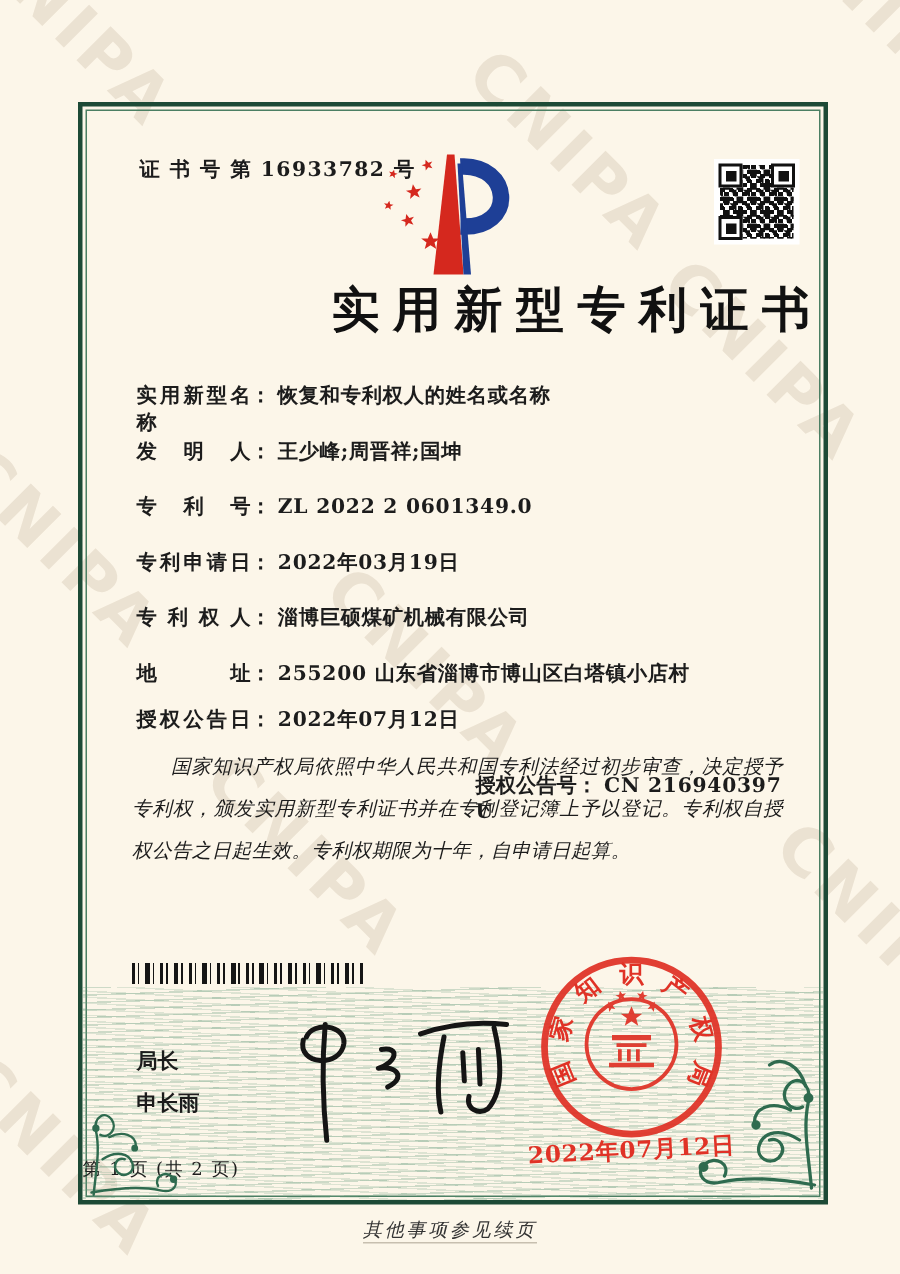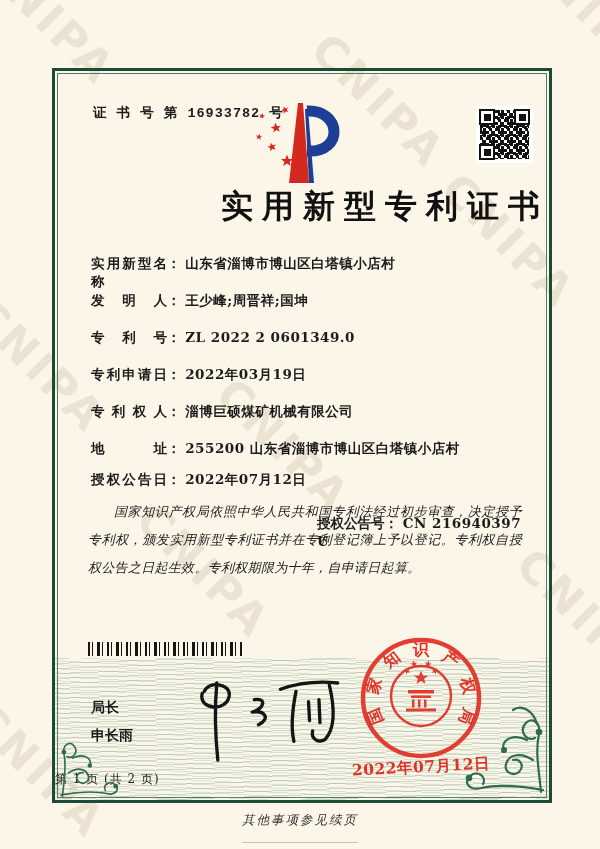--- a/index.html
+++ b/index.html
@@ -24,21 +24,21 @@
   }
   .frame::before{
     content:"";position:absolute;inset:2px;border:1px solid #4b7f63;pointer-events:none;
   }
   .band{
     position:absolute;left:0;right:0;bottom:0;height:142px;
     background:
       repeating-linear-gradient(178deg, rgba(96,152,120,.30) 0 1px, rgba(0,0,0,0) 1px 5px),
       repeating-linear-gradient(183deg, rgba(96,152,120,.20) 0 1px, rgba(0,0,0,0) 1px 4px);
   }
-  .cert-no{position:absolute;left:38px;top:33px;font-size:13.5px;font-weight:bold;letter-spacing:1px;font-family:Liberation Mono, monospace;}
+  .cert-no{position:absolute;left:38px;top:33px;font-size:13.5px;font-weight:bold;letter-spacing:1px;}
   .logo{position:absolute;left:190px;top:28px;width:118px;height:88px;}
   .qr{
     position:absolute;left:421px;top:35px;width:57px;height:57px;background:#fff;
   }
   .qr-pattern{
     position:absolute;inset:4px;
     background:
       conic-gradient(#111 25%, rgba(0,0,0,0) 0 50%, #111 0 75%, rgba(0,0,0,0) 0) 0 0/6px 6px,
       conic-gradient(rgba(0,0,0,0) 25%, #111 0 40%, rgba(0,0,0,0) 0 75%, #111 0) 2px 3px/9px 9px;
   }
@@ -81,21 +81,21 @@
     transform:rotate(-3deg);
   }
   .page-num{position:absolute;left:0;right:0;top:700px;font-size:12px;letter-spacing:1px;}
   .orn{position:absolute;z-index:3;}
   .orn-bl{left:2px;bottom:2px;width:76px;height:74px;}
   .orn-br{right:2px;bottom:2px;width:100px;height:108px;transform:scaleX(-1);}
   .footer-note{
     position:absolute;left:0;right:0;top:812px;text-align:center;font-size:12.5px;
     font-style:italic;letter-spacing:2px;color:#333;z-index:2;
   }
-  .footer-note span{border-bottom:1px solid rgba(100,90,70,.35);padding-bottom:15px;}
+  .footer-note span{border-bottom:1px solid rgba(100,90,70,.35);padding-bottom:1px;}
 </style>
 </head>
 <body>
 
 <svg width="0" height="0" style="position:absolute" aria-hidden="true">
   <defs>
     <path id="st" d="M0,-10 L2.9,-3.1 10,-3.1 4.3,1.2 6.2,8.1 0,4 -6.2,8.1 -4.3,1.2 -10,-3.1 -2.9,-3.1 Z"></path>
   </defs>
 </svg>
 
@@ -134,21 +134,21 @@
     <div class="qr-pattern"></div>
     <div class="qf tl"></div>
     <div class="qf tr"></div>
     <div class="qf bl"></div>
   </div>
 
   <div class="title">实用新型专利证书</div>
 
   <div class="f-row" style="top:184px">
     <span class="f-label">实用新型名称</span><span class="f-colon">：</span>
-    <span class="f-value">山东省淄博市博山区白塔镇小店村</span>
+    <span class="f-value">恢复和专利权人的姓名或名称</span>
   </div>
   <div class="f-row" style="top:221px">
     <span class="f-label">发明人</span><span class="f-colon">：</span>
     <span class="f-value">王少峰;周晋祥;国坤</span>
   </div>
   <div class="f-row" style="top:258px">
     <span class="f-label">专利号</span><span class="f-colon">：</span>
     <span class="f-value">ZL 2022 2 0601349.0</span>
   </div>
   <div class="f-row" style="top:295px">

